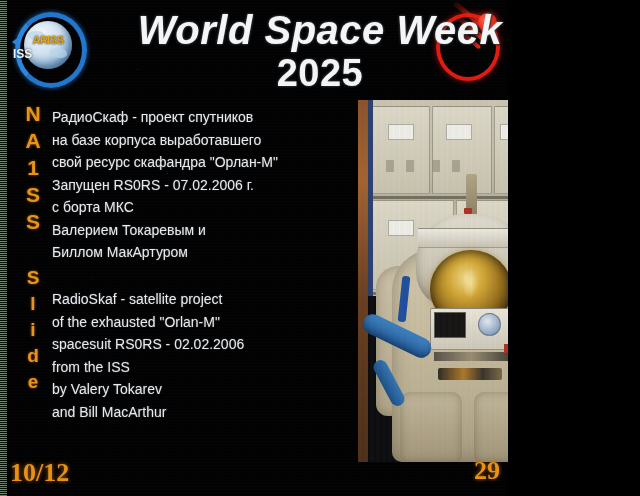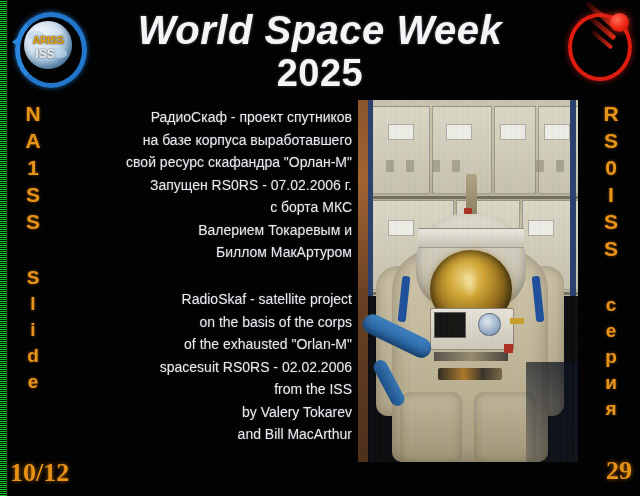--- a/index.html
+++ b/index.html
@@ -6,21 +6,21 @@
     margin: 0;
     padding: 0;
     background: #000;
   }
   body {
     font-family: "Liberation Sans", sans-serif;
   }
 
   #frame {
     position: relative;
-    width: 640px;
+    width: 508px;
     height: 496px;
     background: #7f1d1d;
     overflow: hidden;
   }
 
   
   .starfield {
     position: absolute;
     inset: 0;
     background-color: #020203;
@@ -132,21 +132,20 @@
     font-weight: bold;
     color: #e8a511;
     letter-spacing: -0.5px;
     text-shadow: 0 0 2px #000;
     font-family: "Liberation Sans", sans-serif;
   }
   .ariss-txt-bot {
     position: absolute;
     left: 0; right: 6px;
     top: 37px;
-    text-align: center;
     font-size: 12px;
     font-weight: bold;
     color: #f0f2f4;
     letter-spacing: 0px;
     text-shadow: 0 0 2px #333;
     font-family: "Liberation Sans", sans-serif;
   }
   .ariss-arrow {
     position: absolute;
     left: -1px;
@@ -240,21 +239,21 @@
   }
   .vletter.small {
     font-size: 19px;
     line-height: 26px;
   }
   .vgap { height: 30px; }
 
   
   .textblock {
     position: absolute;
-    text-align: right;
+    text-align: left;
     color: #e8eaec;
     font-family: "Liberation Sans", sans-serif;
     text-shadow: 0 0 2px rgba(120,130,140,0.55), 1px 1px 1px rgba(0,0,0,0.95);
   }
   #ru-block {
     left: 52px;
     top: 106px;
     width: 300px;
   }
   #en-block {
@@ -614,21 +613,20 @@
     <div class="tline">на базе корпуса выработавшего</div>
     <div class="tline">свой ресурс скафандра "Орлан-М"</div>
     <div class="tline">Запущен RS0RS - 07.02.2006 г.</div>
     <div class="tline">с борта МКС</div>
     <div class="tline">Валерием Токаревым и</div>
     <div class="tline">Биллом МакАртуром</div>
   </div>
 
   <div class="textblock" id="en-block">
     <div class="tline">RadioSkaf - satellite project</div>
-    <div class="tline">on the basis of the corps</div>
     <div class="tline">of the exhausted "Orlan-M"</div>
     <div class="tline">spacesuit RS0RS - 02.02.2006</div>
     <div class="tline">from the ISS</div>
     <div class="tline">by Valery Tokarev</div>
     <div class="tline">and Bill MacArthur</div>
   </div>
 
   <div class="photo">
     <div class="photo-inner">
 

